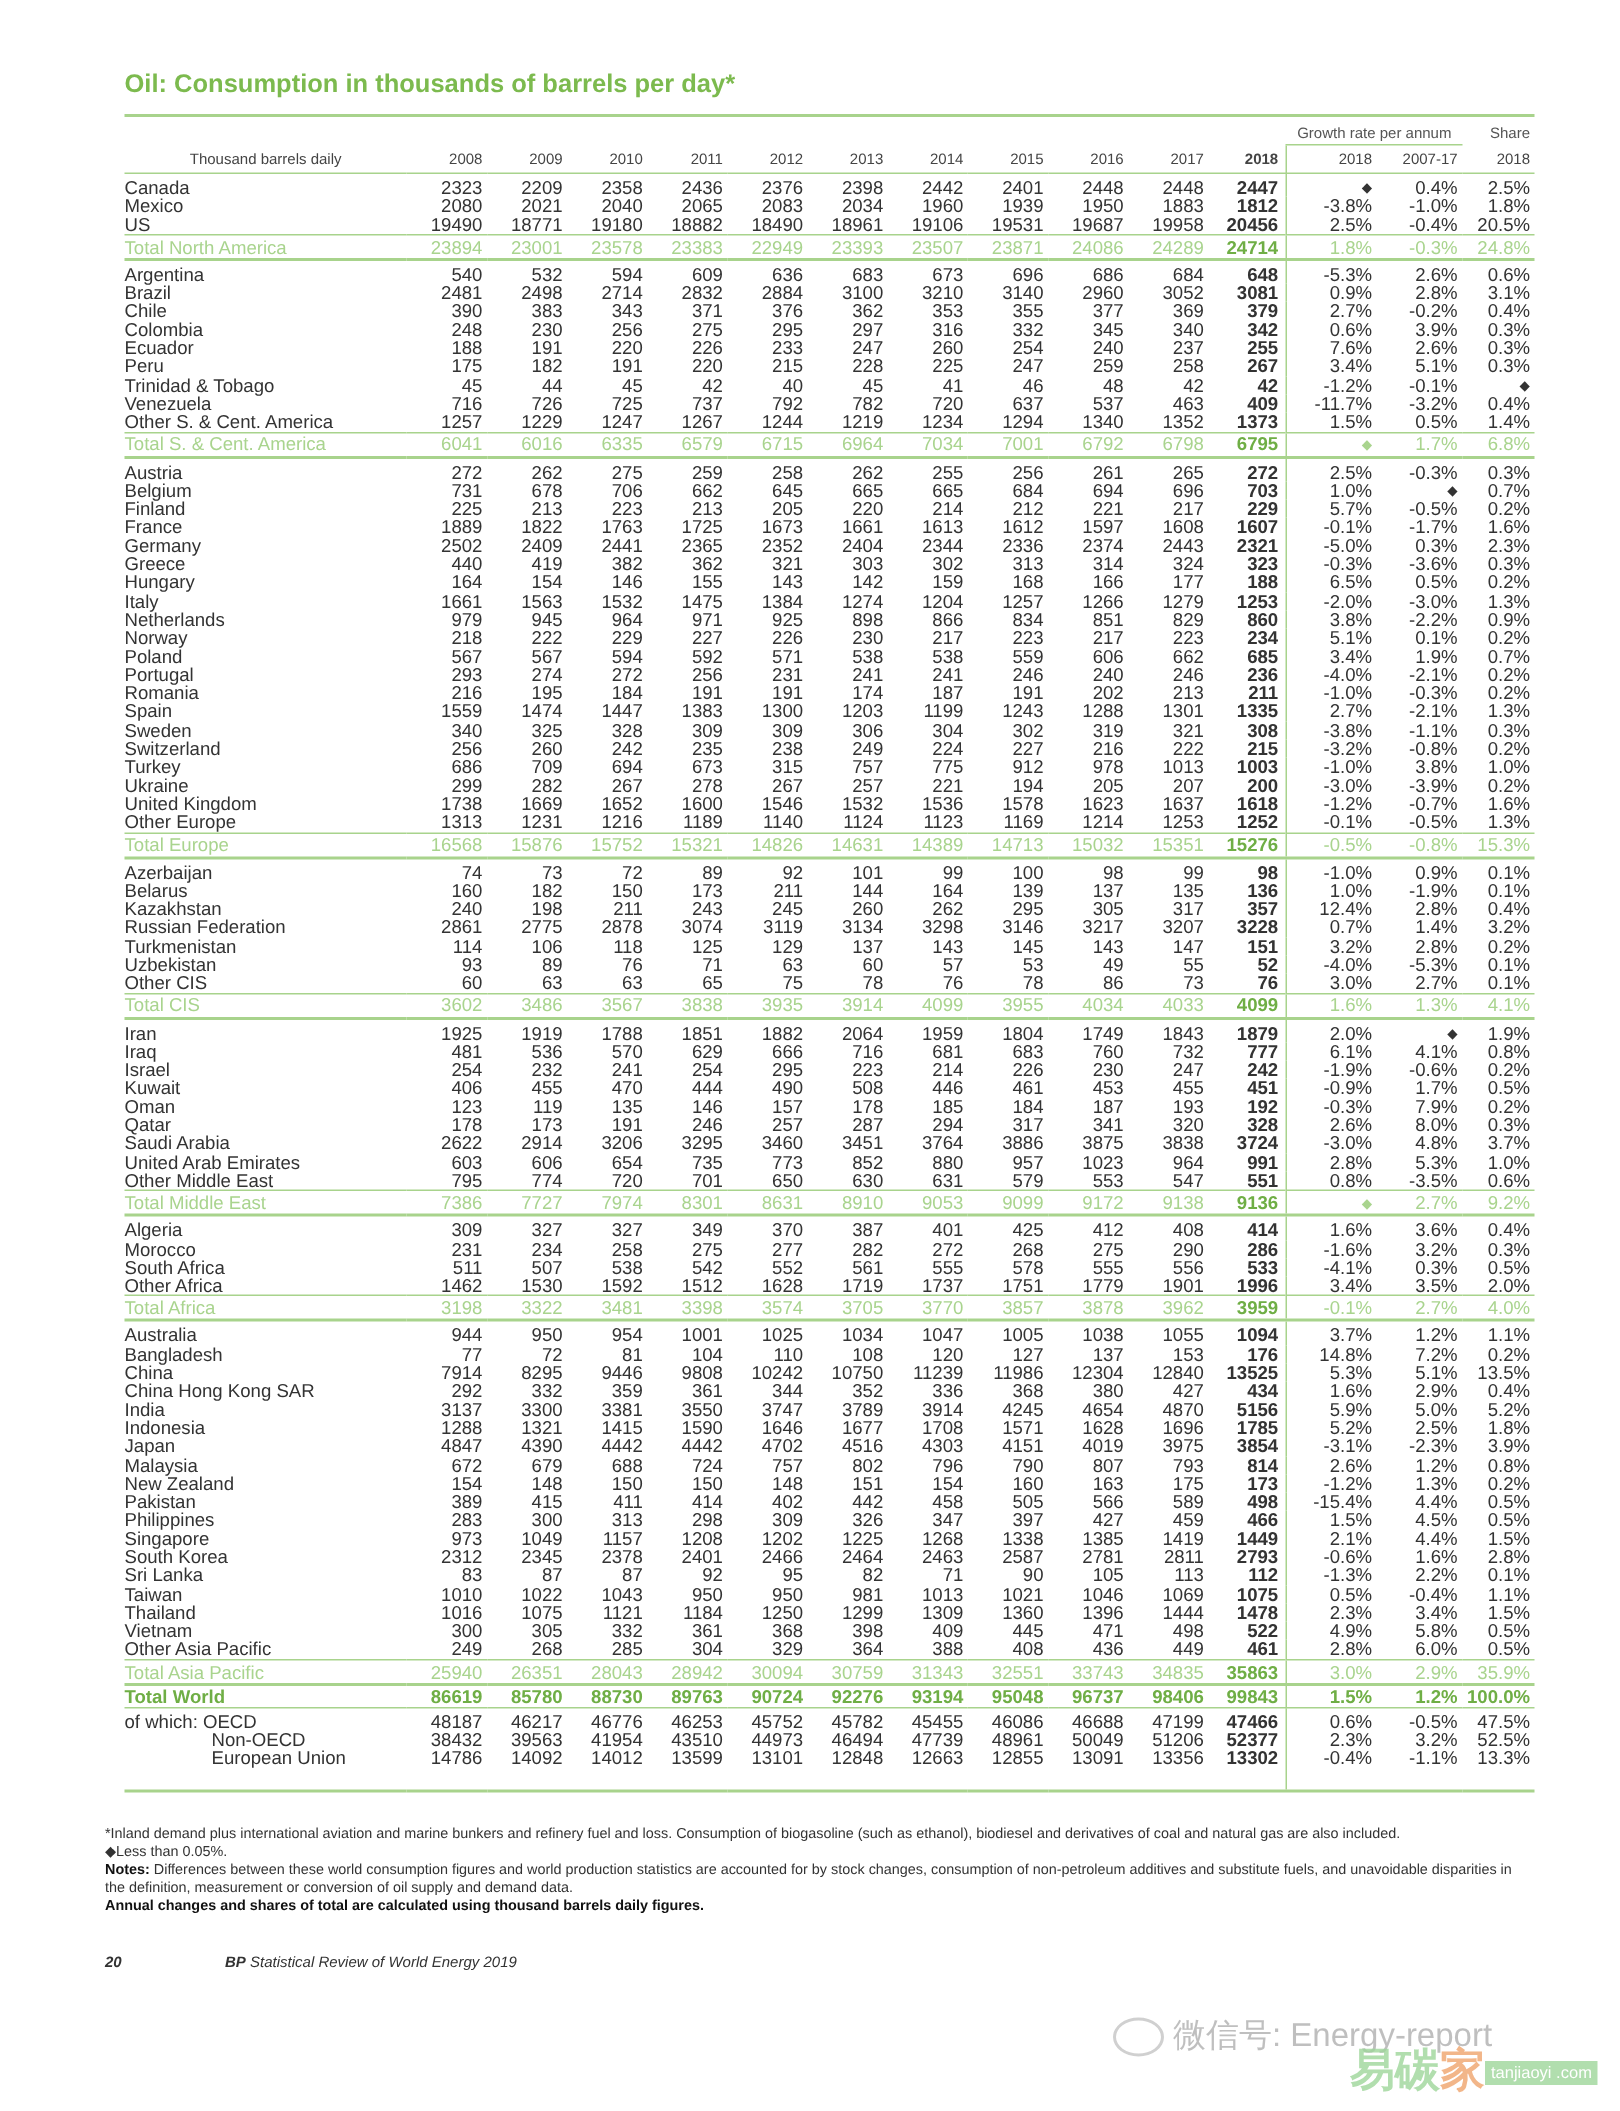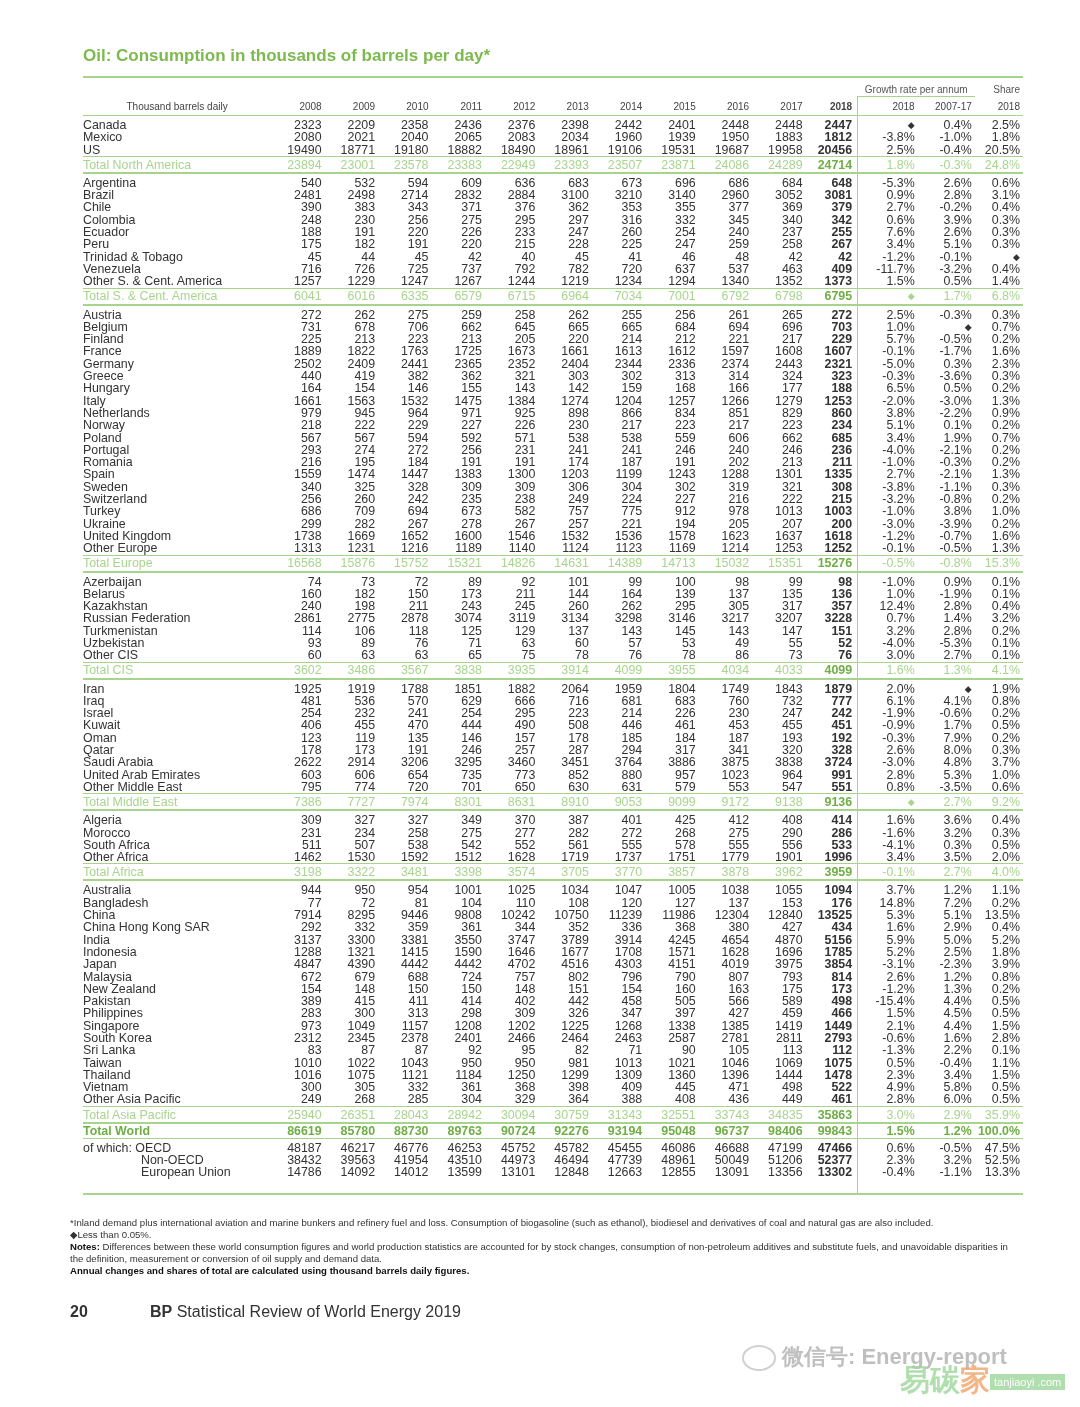--- a/index.html
+++ b/index.html
@@ -32,24 +32,24 @@
                 height: 14px; padding-top: 1px; }
   tr.total td.b18 { color: #6fae45; }
   tr.world td { color: #6fae45; font-weight: bold; height: 14px; border-bottom: 1px solid #a8d38c; }
   tr.world td.b18 { color: #6fae45; }
   tr.last td { border-bottom: 2px solid #a8d38c; padding-bottom: 14px; }
   .diamond { font-size: 9px; }
   .notes { position: absolute; left: 70px; top: 1217px; width: 940px; font-size: 9.6px;
            line-height: 12px; color: #333; }
   .notes p { margin: 0; }
   .notes .bold { font-weight: bold; color: #111; }
-  .footer { position: absolute; left: 70px; top: 1303px; font-size: 16px; color: #333; }
+  .footer { position: absolute; left: 70px; top: 1303px; font-size: 10px; color: #333; font-style: italic; }
   .footer .pg { font-weight: bold; display: inline-block; width: 80px; }
   .footer .bp { font-weight: bold; }
-  .wm { position: absolute; left: 742px; top: 1342px; font-size: 22px; color: #b5b5b5; opacity: 0.85; font-weight: bold; }
+  .wm { position: absolute; left: 742px; top: 1342px; font-size: 22px; color: #b5b5b5; opacity: 0.85; }
   .wm .wechat { display: inline-block; width: 30px; height: 22px; border: 2px solid #c8c8c8;
                 border-radius: 50%; vertical-align: middle; margin-right: 6px; }
   .logo2 { position: absolute; left: 900px; top: 1360px; font-size: 30px; font-weight: bold;
            color: #9ed69a; opacity: 0.8; }
   .logo2 .mid { color: #f0a46c; }
   .logo2 .tag { display: inline-block; background: #9ed69a; color: #fff; font-size: 11px;
                 padding: 2px 4px; vertical-align: middle; line-height: 12px; font-weight: normal; }
 </style>
 </head>
 <body>
@@ -609,21 +609,21 @@
           <td class="num">-3.2%</td>
           <td class="num">-0.8%</td>
           <td class="num">0.2%</td>
         </tr>
         <tr class="row">
           <td>Turkey</td>
           <td class="num">686</td>
           <td class="num">709</td>
           <td class="num">694</td>
           <td class="num">673</td>
-          <td class="num">582</td>
+          <td class="num">315</td>
           <td class="num">757</td>
           <td class="num">775</td>
           <td class="num">912</td>
           <td class="num">978</td>
           <td class="num">1013</td>
           <td class="num b18">1003</td>
           <td class="num">-1.0%</td>
           <td class="num">3.8%</td>
           <td class="num">1.0%</td>
         </tr>

